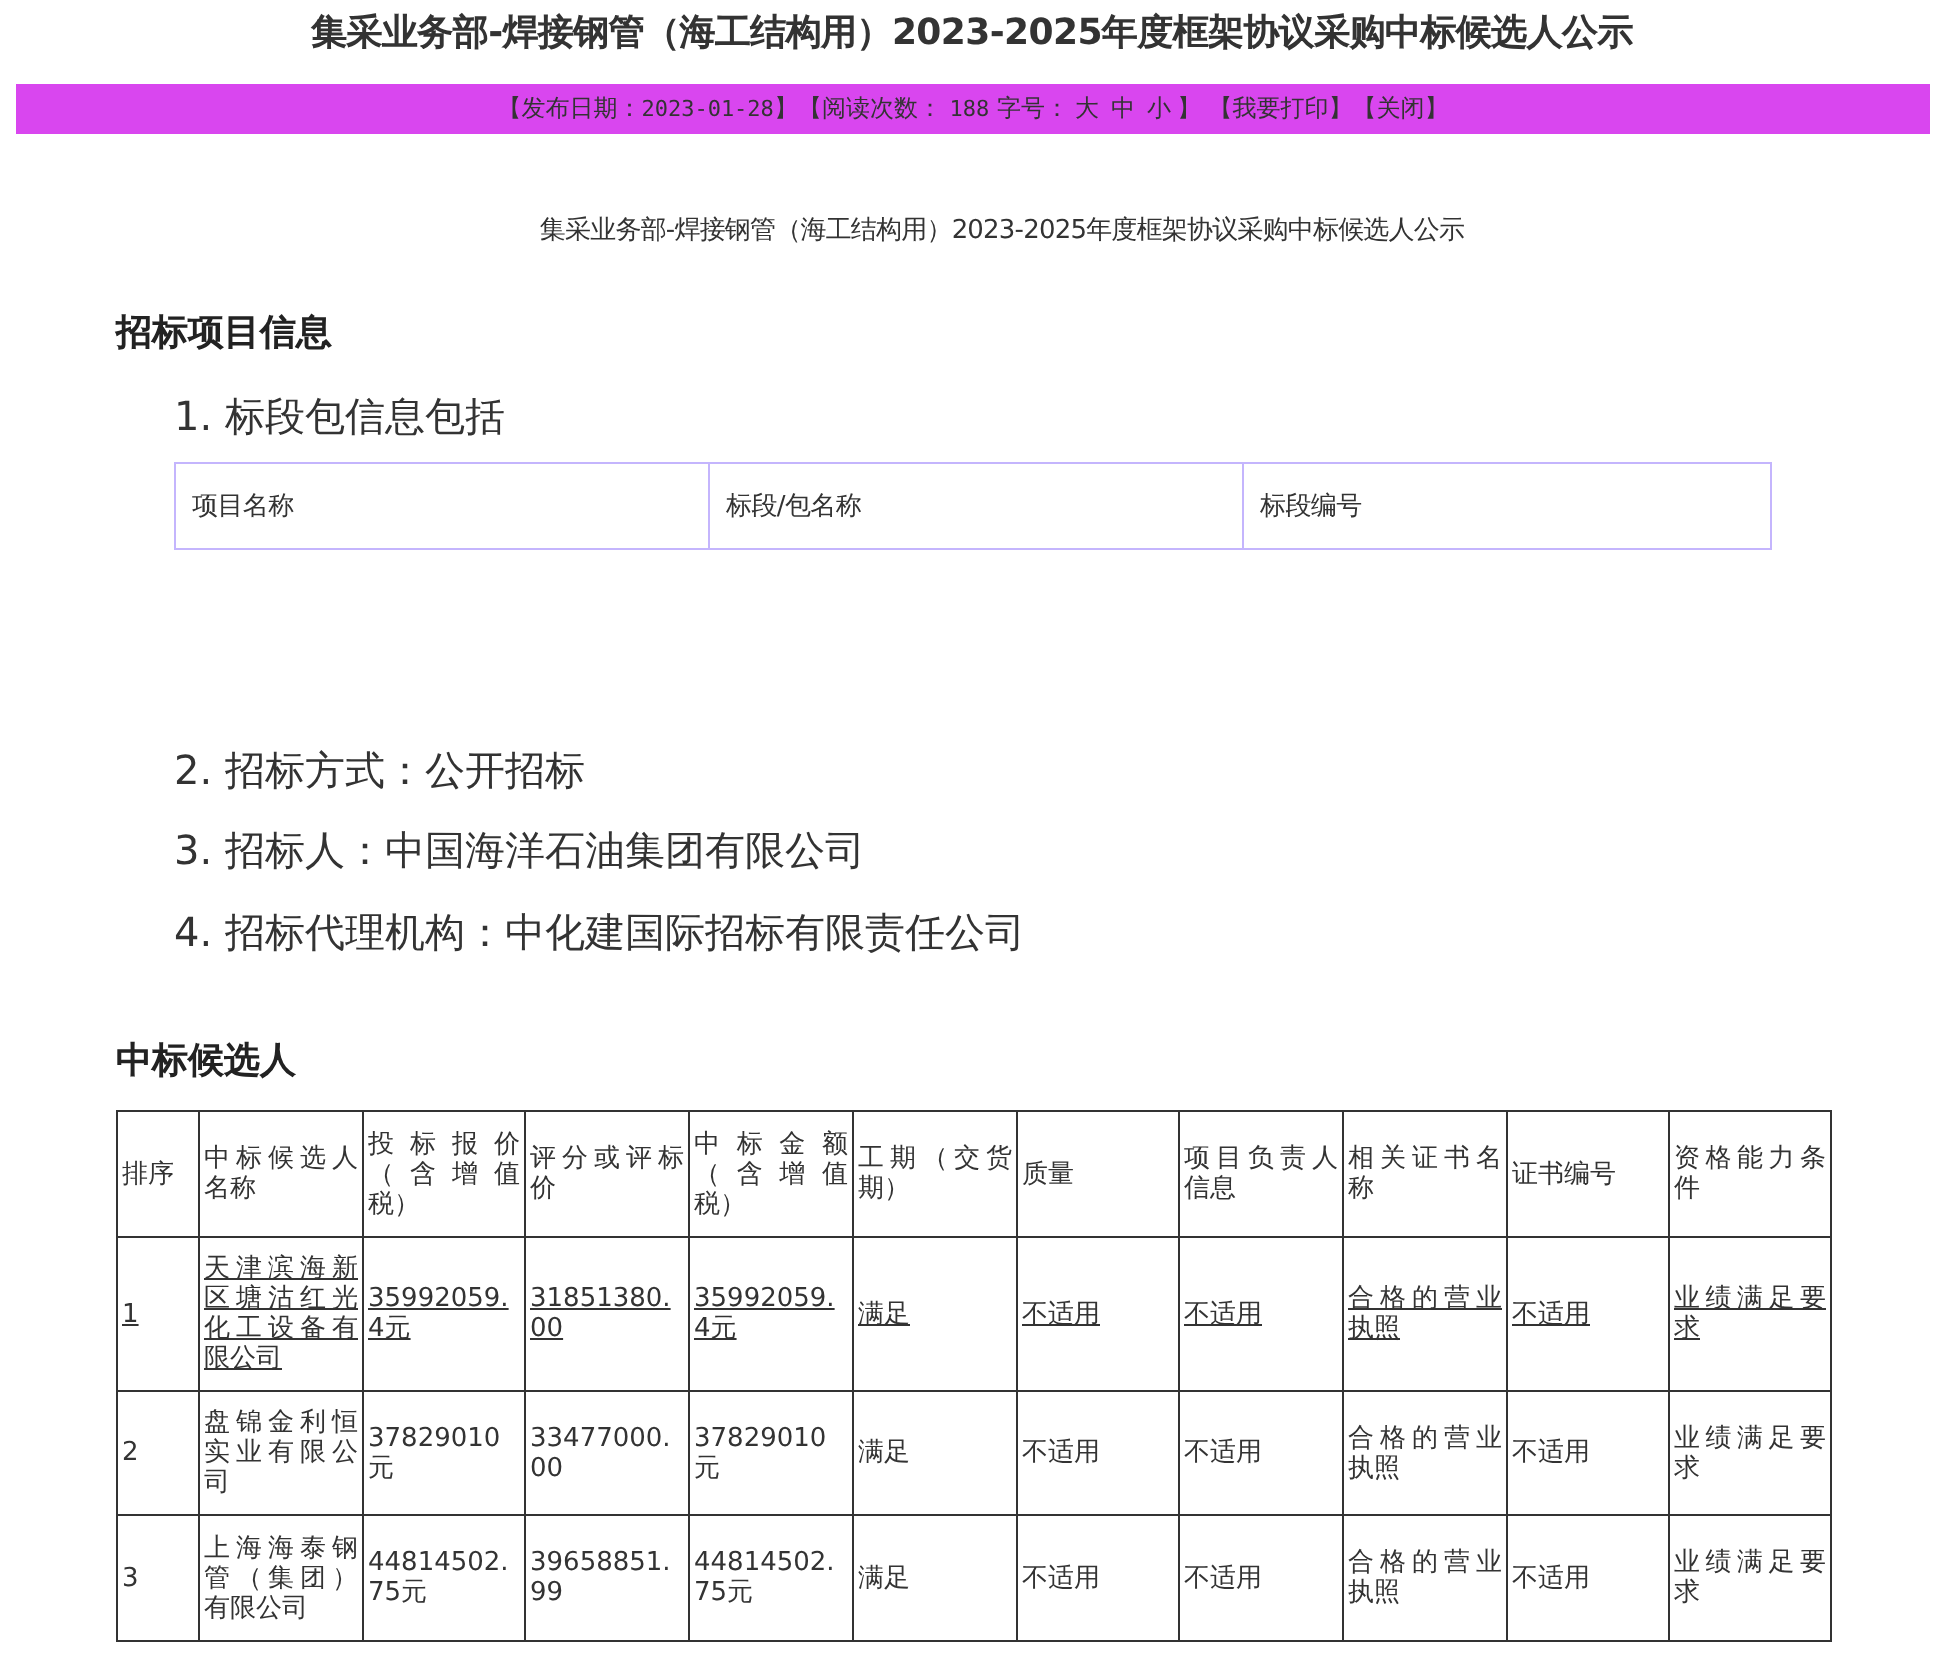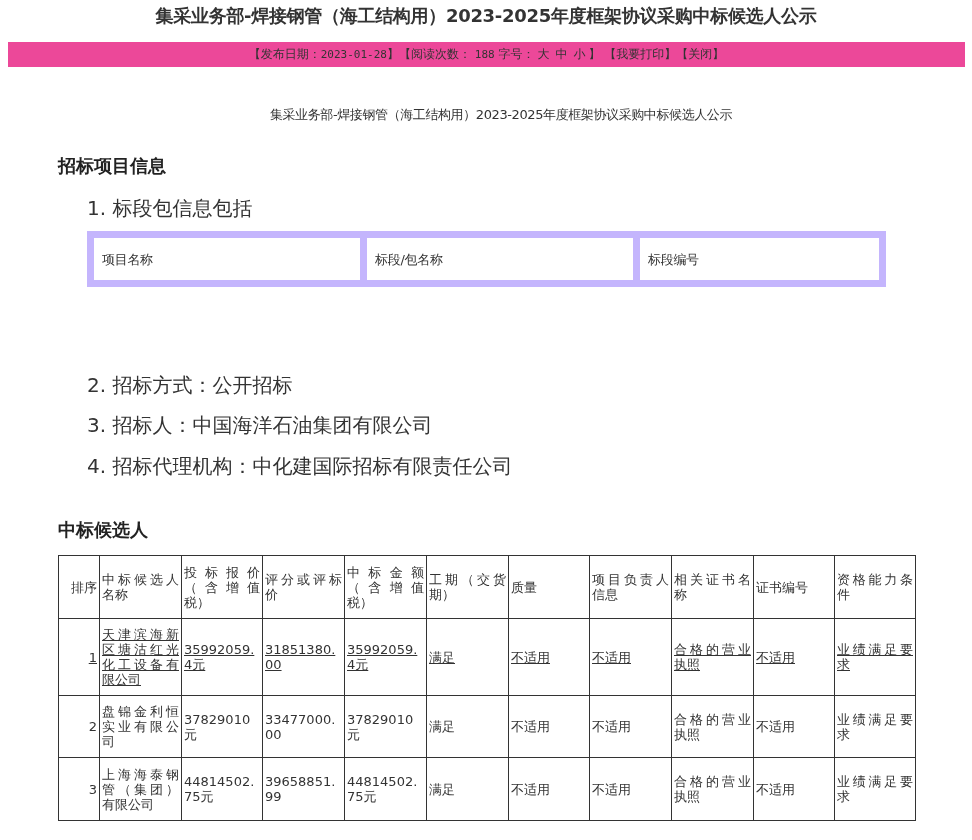--- a/index.html
+++ b/index.html
@@ -8,56 +8,56 @@
       font-family: "DejaVu Sans", "Liberation Sans", sans-serif;
       color: #333333;
     }
     .page-title {
       position: absolute; left: 0; top: 4px; width: 972px;
       text-align: center; font-size: 18px; font-weight: bold; color: #333333;
       letter-spacing: -0.3px; white-space: nowrap;
     }
     .meta-bar {
       position: absolute; left: 8px; top: 42px; width: 957px; height: 25px;
-      background: #ec4899; text-align: center; font-size: 12px; line-height: 25px;
+      background: #d946ef; text-align: center; font-size: 12px; line-height: 25px;
       color: #333333; white-space: nowrap;
     }
     .meta-bar .num { font-family: "DejaVu Sans Mono", "Liberation Mono", monospace; font-size: 11px; }
     .meta-bar .link { cursor: pointer; }
     .meta-bar .fs { margin: 0 3px; cursor: pointer; }
     .subtitle {
       position: absolute; left: 0; top: 106px; width: 972px; text-align: center;
       font-size: 13px; color: #333333; letter-spacing: -0.4px; white-space: nowrap;
       padding-left: 30px; box-sizing: border-box;
     }
     .section-h {
       position: absolute; left: 58px; font-size: 18px; font-weight: bold; color: #222222;
       white-space: nowrap;
     }
     .item-line {
       position: absolute; left: 87px; font-size: 20px; color: #333333; white-space: nowrap;
     }
     table { border-collapse: collapse; position: absolute; }
     .t1 { left: 87px; top: 231px; width: 799px; }
     .t1 td {
-      border: 7px solid #c4b5fd; font-size: 13px; padding: 0 8px; color: #333333;
+      border: 1px solid #c4b5fd; font-size: 13px; padding: 0 8px; color: #333333;
       vertical-align: middle; line-height: 25px; letter-spacing: -0.3px;
     }
     .t1 .hrow td { height: 42px; }
     .t1 .drow td { height: 66px; }
     .t2 { left: 58px; top: 555px; width: 857px; table-layout: fixed; }
     .t2 td {
       border: 1px solid #333333; font-size: 13px; color: #333333; vertical-align: middle;
       padding: 0 2px; line-height: 15px; word-break: break-all; text-align: justify;
     }
     .t2 .hrow td { height: 62px; }
     .t2 .r1 td { height: 76px; text-decoration: underline; }
     .t2 .r2 td { height: 61px; }
     .t2 .r3 td { height: 62px; }
-    .t2 td.center { text-align: right; }
+    .t2 td.center { text-align: left; }
   </style>
 </head>
 <body>
 
 <div class="page-title">集采业务部-焊接钢管（海工结构用）2023-2025年度框架协议采购中标候选人公示</div>
 
 <div class="meta-bar">
   <span>【发布日期：</span><span class="num">2023-01-28</span><span>】</span><span>【阅读次数：</span>
   <span class="num">188</span>
   <span>字号：</span><span class="fs">大</span><span class="fs">中</span><span class="fs">小</span><span>】</span>

